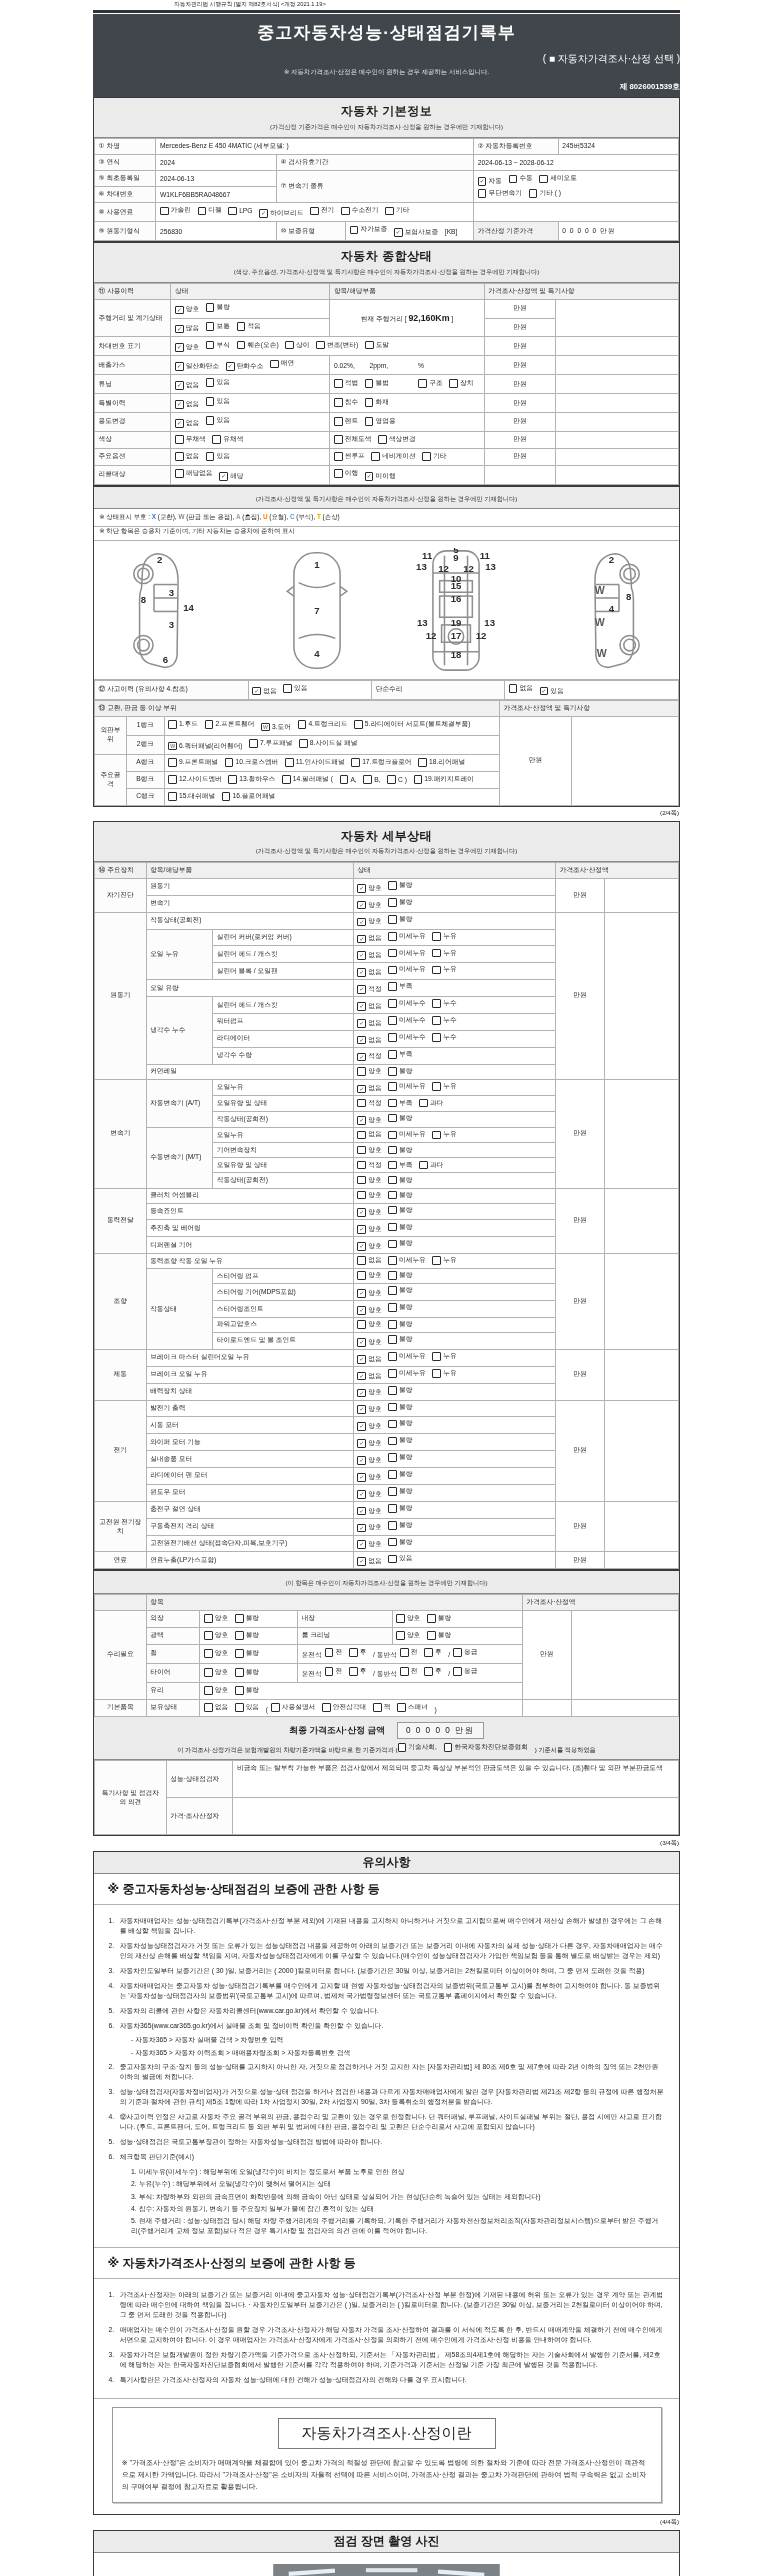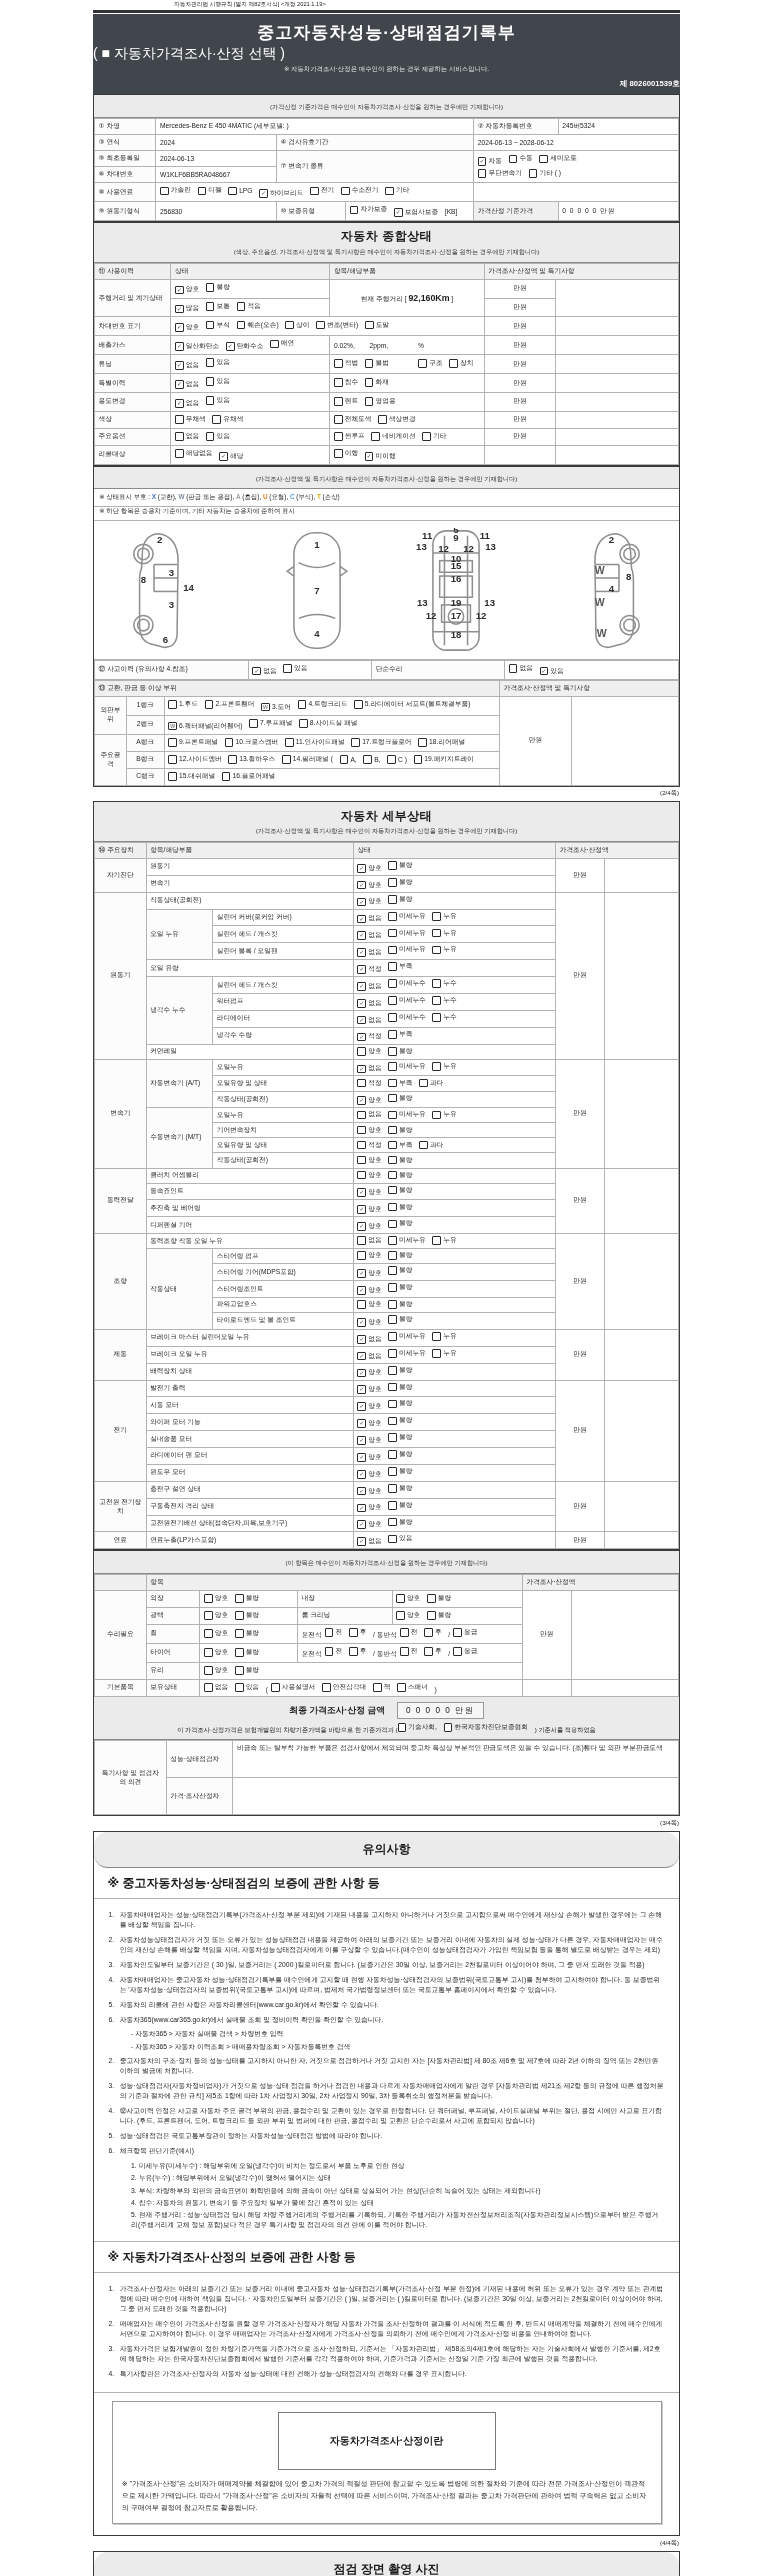--- a/index.html
+++ b/index.html
@@ -4,21 +4,21 @@
 <style>
   html,body{margin:0;padding:0;}
   body{width:773px;height:2576px;overflow:hidden;background:#fff;
        font-family:"Liberation Sans","DejaVu Sans",sans-serif;color:#1c1c1c;}
   .doc{width:587px;margin-left:93px;}
   .form-ref{font-size:5.7px;color:#222;padding:1px 0 1px 81px;}
   .top-rule{height:2.6px;background:#2f3338;margin-bottom:1px;}
   
   .titleband{background:#41464d;color:#fff;padding:7.2px 0 3.1px 0;}
   .titleband .t1{text-align:center;font-size:17px;font-weight:bold;letter-spacing:1px;}
-  .titleband .t2{text-align:left;font-size:14px;margin-top:1px;}
+  .titleband .t2{text-align:right;font-size:10px;margin-top:8px;}
   .titleband .t3{text-align:center;font-size:6.4px;margin-top:2.1px;color:#e8e8e8;}
   .titleband .docno{font-size:7.7px;font-weight:bold;padding:5.2px 0 2.1px 5.2px;text-align:right;}
   
   .sec{border:1px solid #3a3a3a;border-top:1.5px solid #3a3a3a;border-bottom:1.5px solid #3a3a3a;margin-top:0;}
   .sec + .sec{margin-top:0;}
   .sechead{background:#ebebeb;border-bottom:0.5px solid #8a8a8a;text-align:center;padding:5.2px 0 4.6px 0;}
   .sechead .st{font-size:12px;font-weight:600;letter-spacing:0.5px;}
   .sechead .ss{font-size:6.2px;margin-top:2.6px;color:#333;}
   table{border-collapse:collapse;width:100%;}
   td,th{border:0.5px solid #b3b3b3;font-size:6.7px;padding:3.1px 3.6px;vertical-align:middle;background:#fff;}
@@ -44,31 +44,31 @@
   .legend2{font-size:6.4px;padding:0 5.2px 4.1px 5.2px;border-bottom:0.5px solid #b3b3b3;}
   .diagrams{display:flex;justify-content:space-around;padding:6.2px 15.5px;border-bottom:0.5px solid #b3b3b3;background:#fff;}
   .dia{width:116px;height:125px;}
   .dia svg{width:100%;height:100%;}
   .dia path,.dia rect,.dia circle,.dia line{fill:none;stroke:#8f8f8f;stroke-width:1.6;}
   .dia text{fill:#2d2d2d;font-size:10px;font-weight:bold;stroke:none;}
   .dia text.wmark{fill:#5a5a5a;font-size:11px;}
   
   #detail-table td{padding:2.1px 3.6px;}
   
-  .ntitle{background:#ebebeb;border-bottom:0.5px solid #8a8a8a;text-align:center;font-size:12px;font-weight:600;padding:9px 0;border-radius:14px;}
+  .ntitle{background:#ebebeb;border-bottom:0.5px solid #8a8a8a;text-align:center;font-size:12px;font-weight:600;padding:2px 0;}
   .nhead{font-size:12px;font-weight:600;padding:6.7px 13.4px;border-bottom:0.5px solid #b3b3b3;}
   .nbody{padding:6.2px 4.1px 8.2px 4.1px;border-bottom:0.5px solid #b3b3b3;}
   .nbody:last-child{border-bottom:none;}
   .nitem{display:flex;margin:4.6px 10.3px;font-size:6.8px;line-height:1.5;}
   .nnum{width:11.3px;flex:none;}
   .ntext{flex:1;}
   .nsub{margin:2.6px 10.3px 2.6px 33px;font-size:6.8px;line-height:1.45;}
   
   .pbox{border:0.5px solid #9a9a9a;margin:8.2px 17.5px 11.3px 17.5px;padding:2.1px 9.3px 9.3px 9.3px;box-shadow:1px 1px 0 #ccc;}
-  .pbox .pt{border:0.5px solid #7a7a7a;width:216px;margin:7.2px auto 8.2px auto;text-align:center;font-size:10px;font-weight:700;padding:21px 0;}
+  .pbox .pt{border:0.5px solid #7a7a7a;width:216px;margin:7.2px auto 8.2px auto;text-align:center;font-size:15px;font-weight:400;padding:5px 0;}
   .pbox .pb{font-size:7px;line-height:1.7;}
   
   .finalband{background:#ebebeb;border-bottom:0.5px solid #8a8a8a;padding:5.2px 0 4.1px 0;text-align:center;}
   .finalband .fl{font-size:8.8px;font-weight:bold;margin-right:9.3px;}
   .finalband .fv{display:inline-block;border:0.5px solid #999;background:#f6f6f6;padding:2.1px 8.2px;font-size:8.2px;letter-spacing:1.5px;}
   .finalband .fn{font-size:6.2px;margin-top:3.6px;}
   
   .photo-wrap{background:#fff;padding:7.2px 0 9.3px 0;text-align:center;}
   .photo{width:227px;height:138px;margin:4.1px auto;display:block;}
 </style>
@@ -82,20 +82,21 @@
 
   <div class="titleband">
     <div class="t1">중고자동차성능·상태점검기록부</div>
     <div class="t2">( ■ 자동차가격조사·산정 선택 )</div>
     <div class="t3">※ 자동차가격조사·산정은 매수인이 원하는 경우 제공하는 서비스입니다.</div>
     <div class="docno">제 8026001539호</div>
   </div>
 
   <div class="sec">
     <div class="sechead">
+      <div class="st">자동차 기본정보</div>
       <div class="ss">(가격산정 기준가격은 매수인이 자동차가격조사·산정을 원하는 경우에만 기재합니다)</div>
     </div>
     <table>
       <colgroup>
           <col style="width:62px">
           <col style="width:121px">
           <col style="width:70px">
           <col style="width:129px">
           <col style="width:85px">
           <col style="width:121px">

